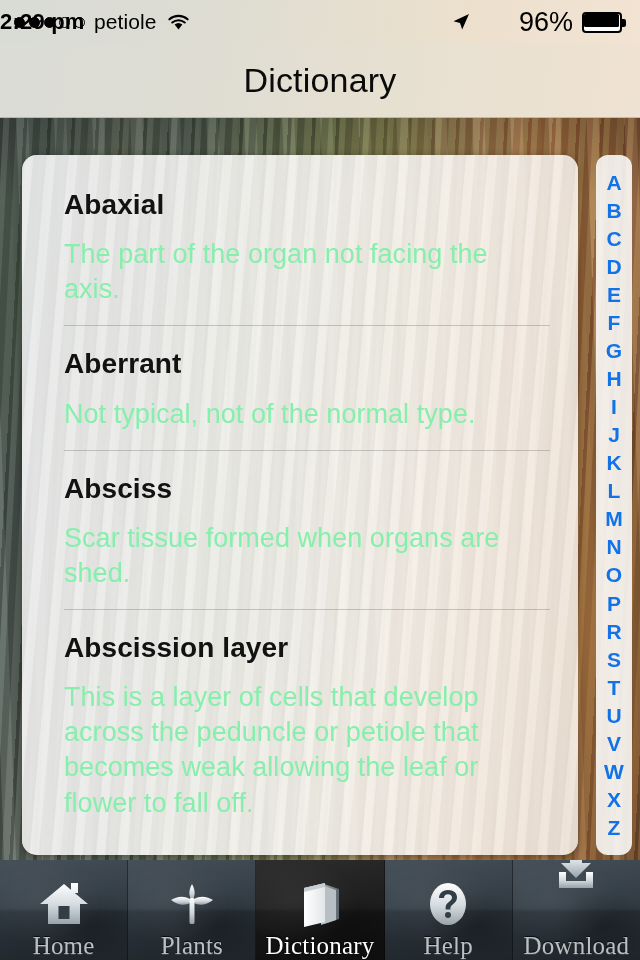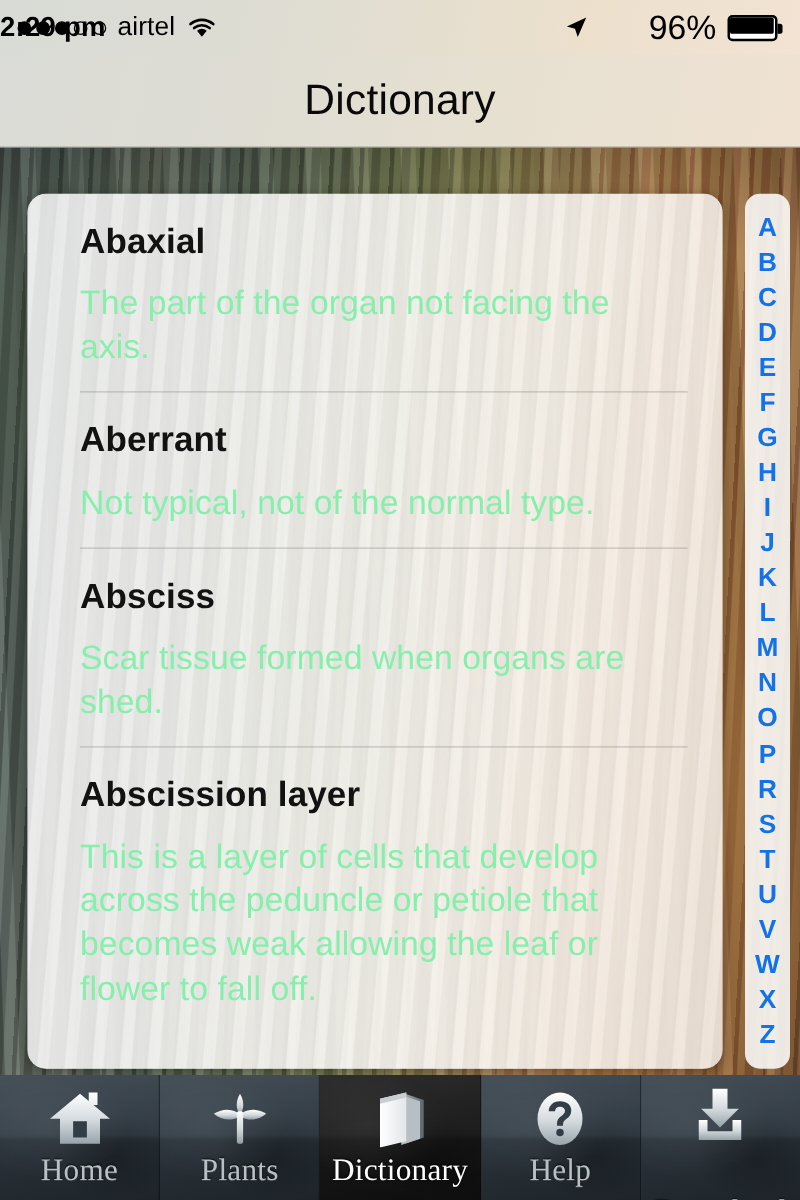--- a/index.html
+++ b/index.html
@@ -145,21 +145,21 @@
   .card-grain {
     position:absolute; inset:0;
     background:repeating-linear-gradient(95deg,
       rgba(150,150,150,.10) 0px, rgba(150,150,150,.10) 2px,
       rgba(255,255,255,.12) 3px, rgba(255,255,255,.12) 11px,
       rgba(140,140,140,.07) 12px, rgba(140,140,140,.07) 22px);
   }
 
   .entries {
     position:absolute; inset:0;
-    padding:0 28px 0 42px;
+    padding:12px 28px 0 42px;
     overflow:hidden;
   }
   .entry { padding:22px 0 18px 0; position:relative; }
   .entry + .entry { border-top:1px solid rgba(130,130,130,.42); }
   .term {
     font-size:28px; font-weight:bold; color:#121212;
     letter-spacing:.1px; line-height:1.15;
     margin-bottom:16px;
   }
   .def {
@@ -189,21 +189,21 @@
   .tabbar {
     position:absolute; bottom:0; left:0;
     width:640px; height:100px;
     display:flex;
     z-index:25;
     background:#2e3740;
   }
   .tab {
     flex:1; position:relative;
     display:flex; flex-direction:column;
-    align-items:center; justify-content:flex-start;
+    align-items:center; justify-content:flex-end;
     padding-top:9px;
     background:
       linear-gradient(180deg, rgba(255,255,255,.05) 0%, rgba(255,255,255,.02) 48%,
                      rgba(0,0,0,.14) 52%, rgba(0,0,0,.22) 100%),
       linear-gradient(160deg,#3c4750 0%,#333d46 38%,#2b343c 70%,#262e35 100%);
     border-right:1px solid rgba(0,0,0,.45);
     overflow:hidden;
   }
   .tab:last-child { border-right:none;gap:39px; }
   .tab.active {
@@ -247,21 +247,21 @@
 
   <div class="statusbar">
     <div class="sb-left">
       <div class="sig-dots">
         <span class="dot filled"></span>
         <span class="dot filled"></span>
         <span class="dot filled"></span>
         <span class="dot hollow"></span>
         <span class="dot hollow"></span>
       </div>
-      <span class="carrier">airtel</span>
+      <span class="carrier">petiole</span>
       <span>
         <svg class="wifi" viewBox="0 0 26 19">
           <path d="M13 17.4 L8.9 12.2 a6.6 6.6 0 0 1 8.2 0 Z" fill="#000"></path>
           <path d="M3.4 6.6 a14.6 14.6 0 0 1 19.2 0" stroke="#000" stroke-width="2.3" fill="none" stroke-linecap="round"></path>
           <path d="M6.4 10.0 a10.3 10.3 0 0 1 13.2 0" stroke="#000" stroke-width="2.2" fill="none" stroke-linecap="round"></path>
         </svg>
       </span>
     </div>
 
     <div class="sb-center">

